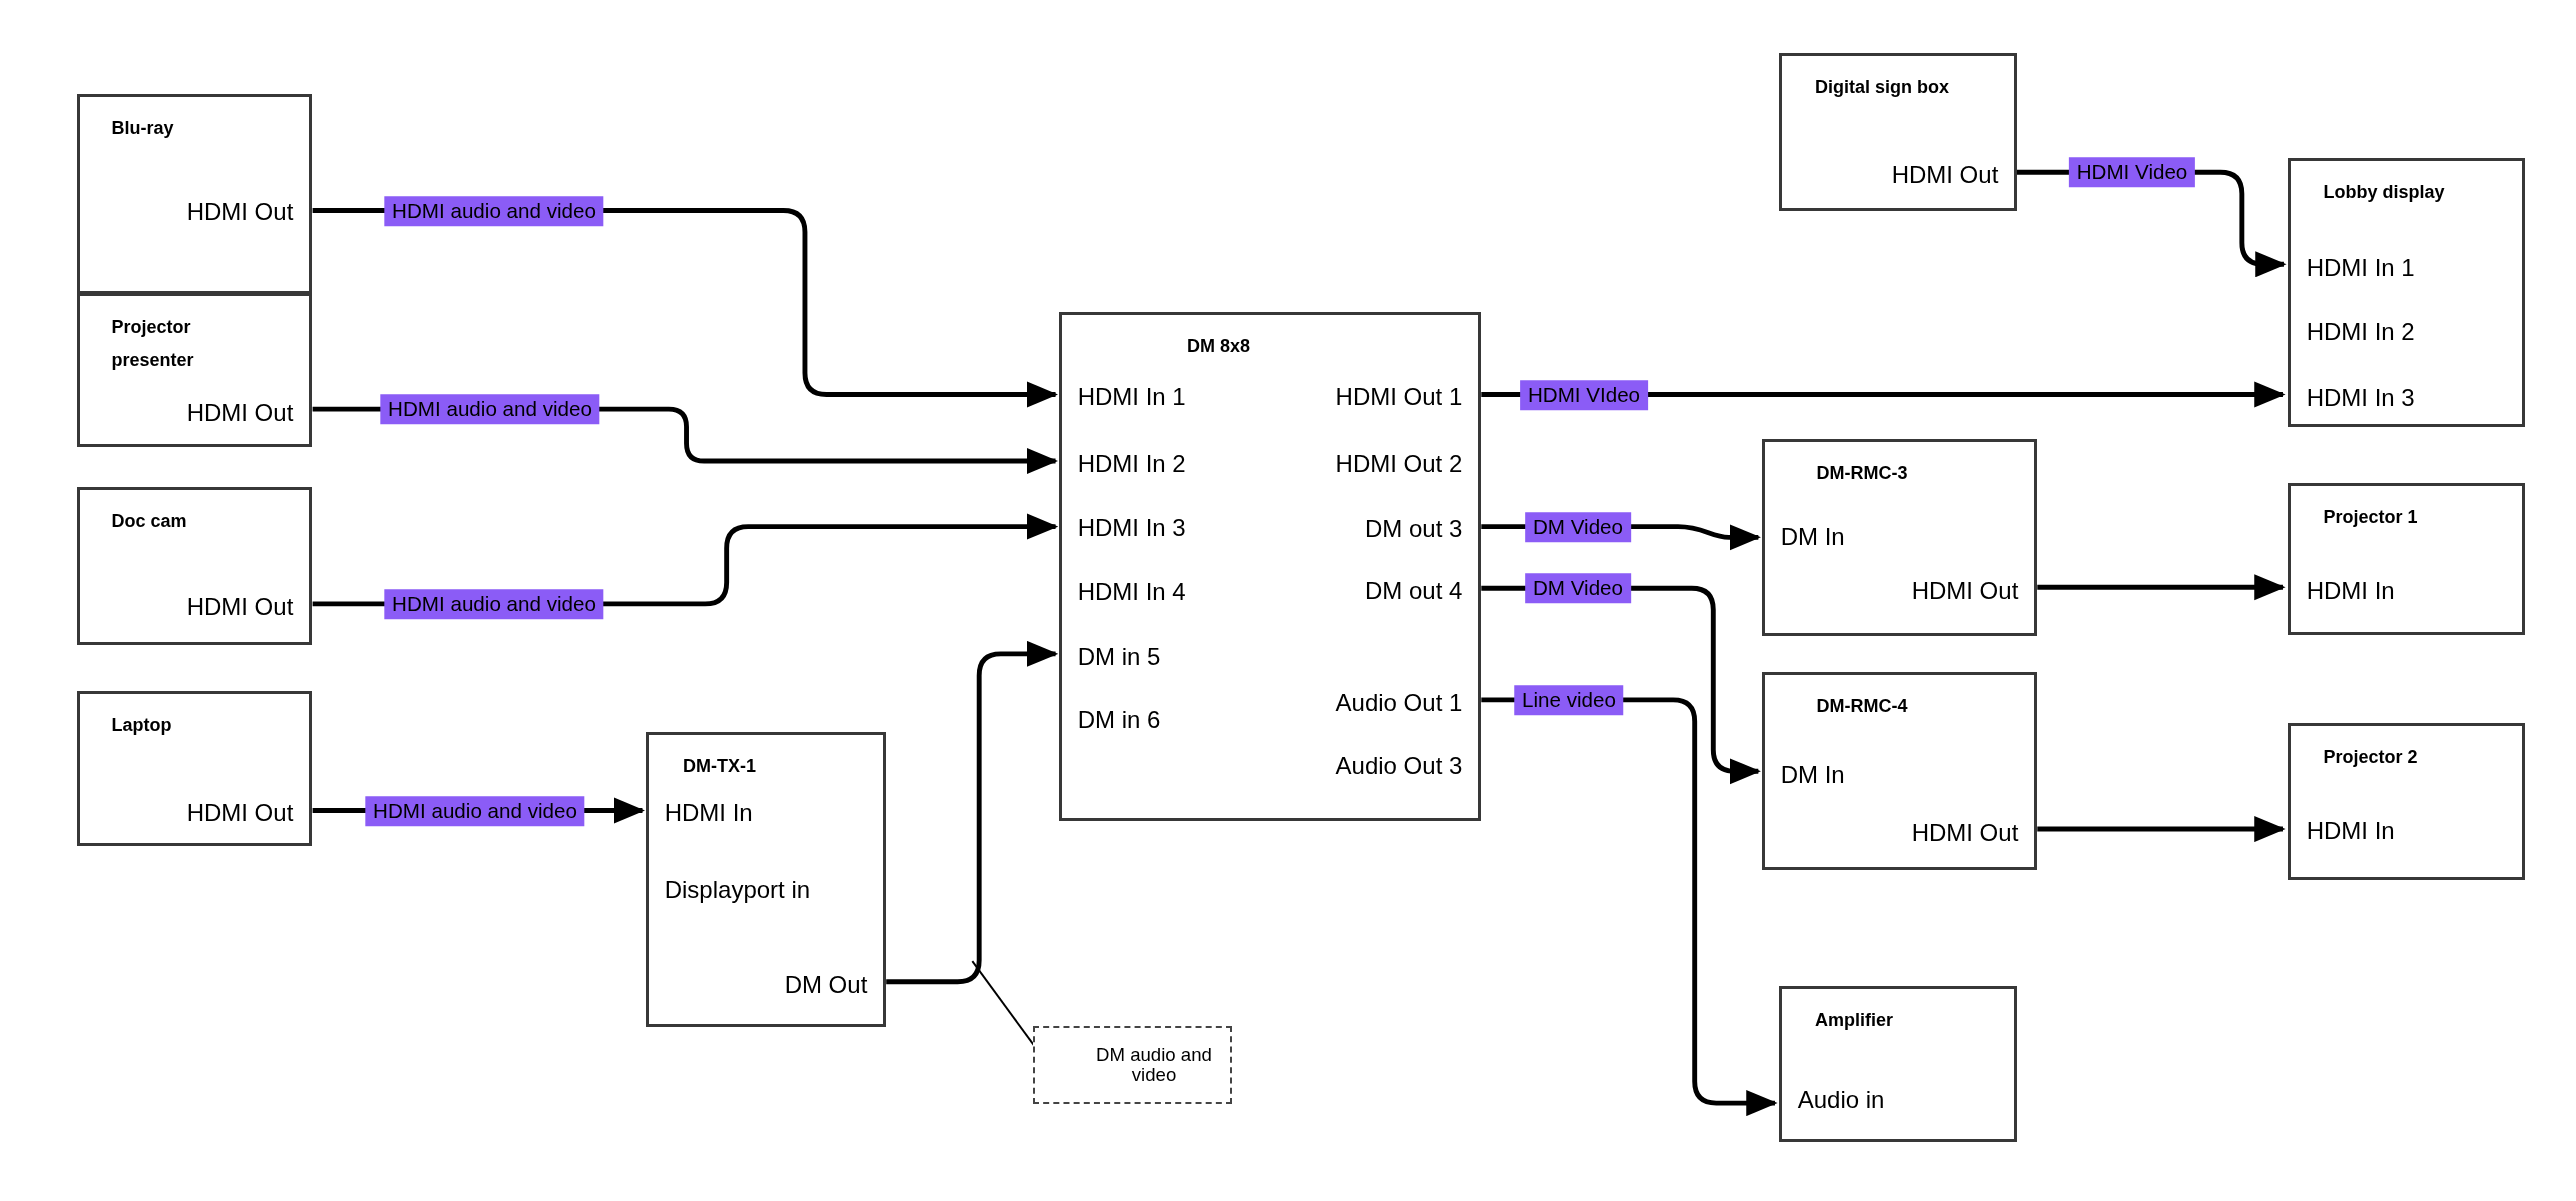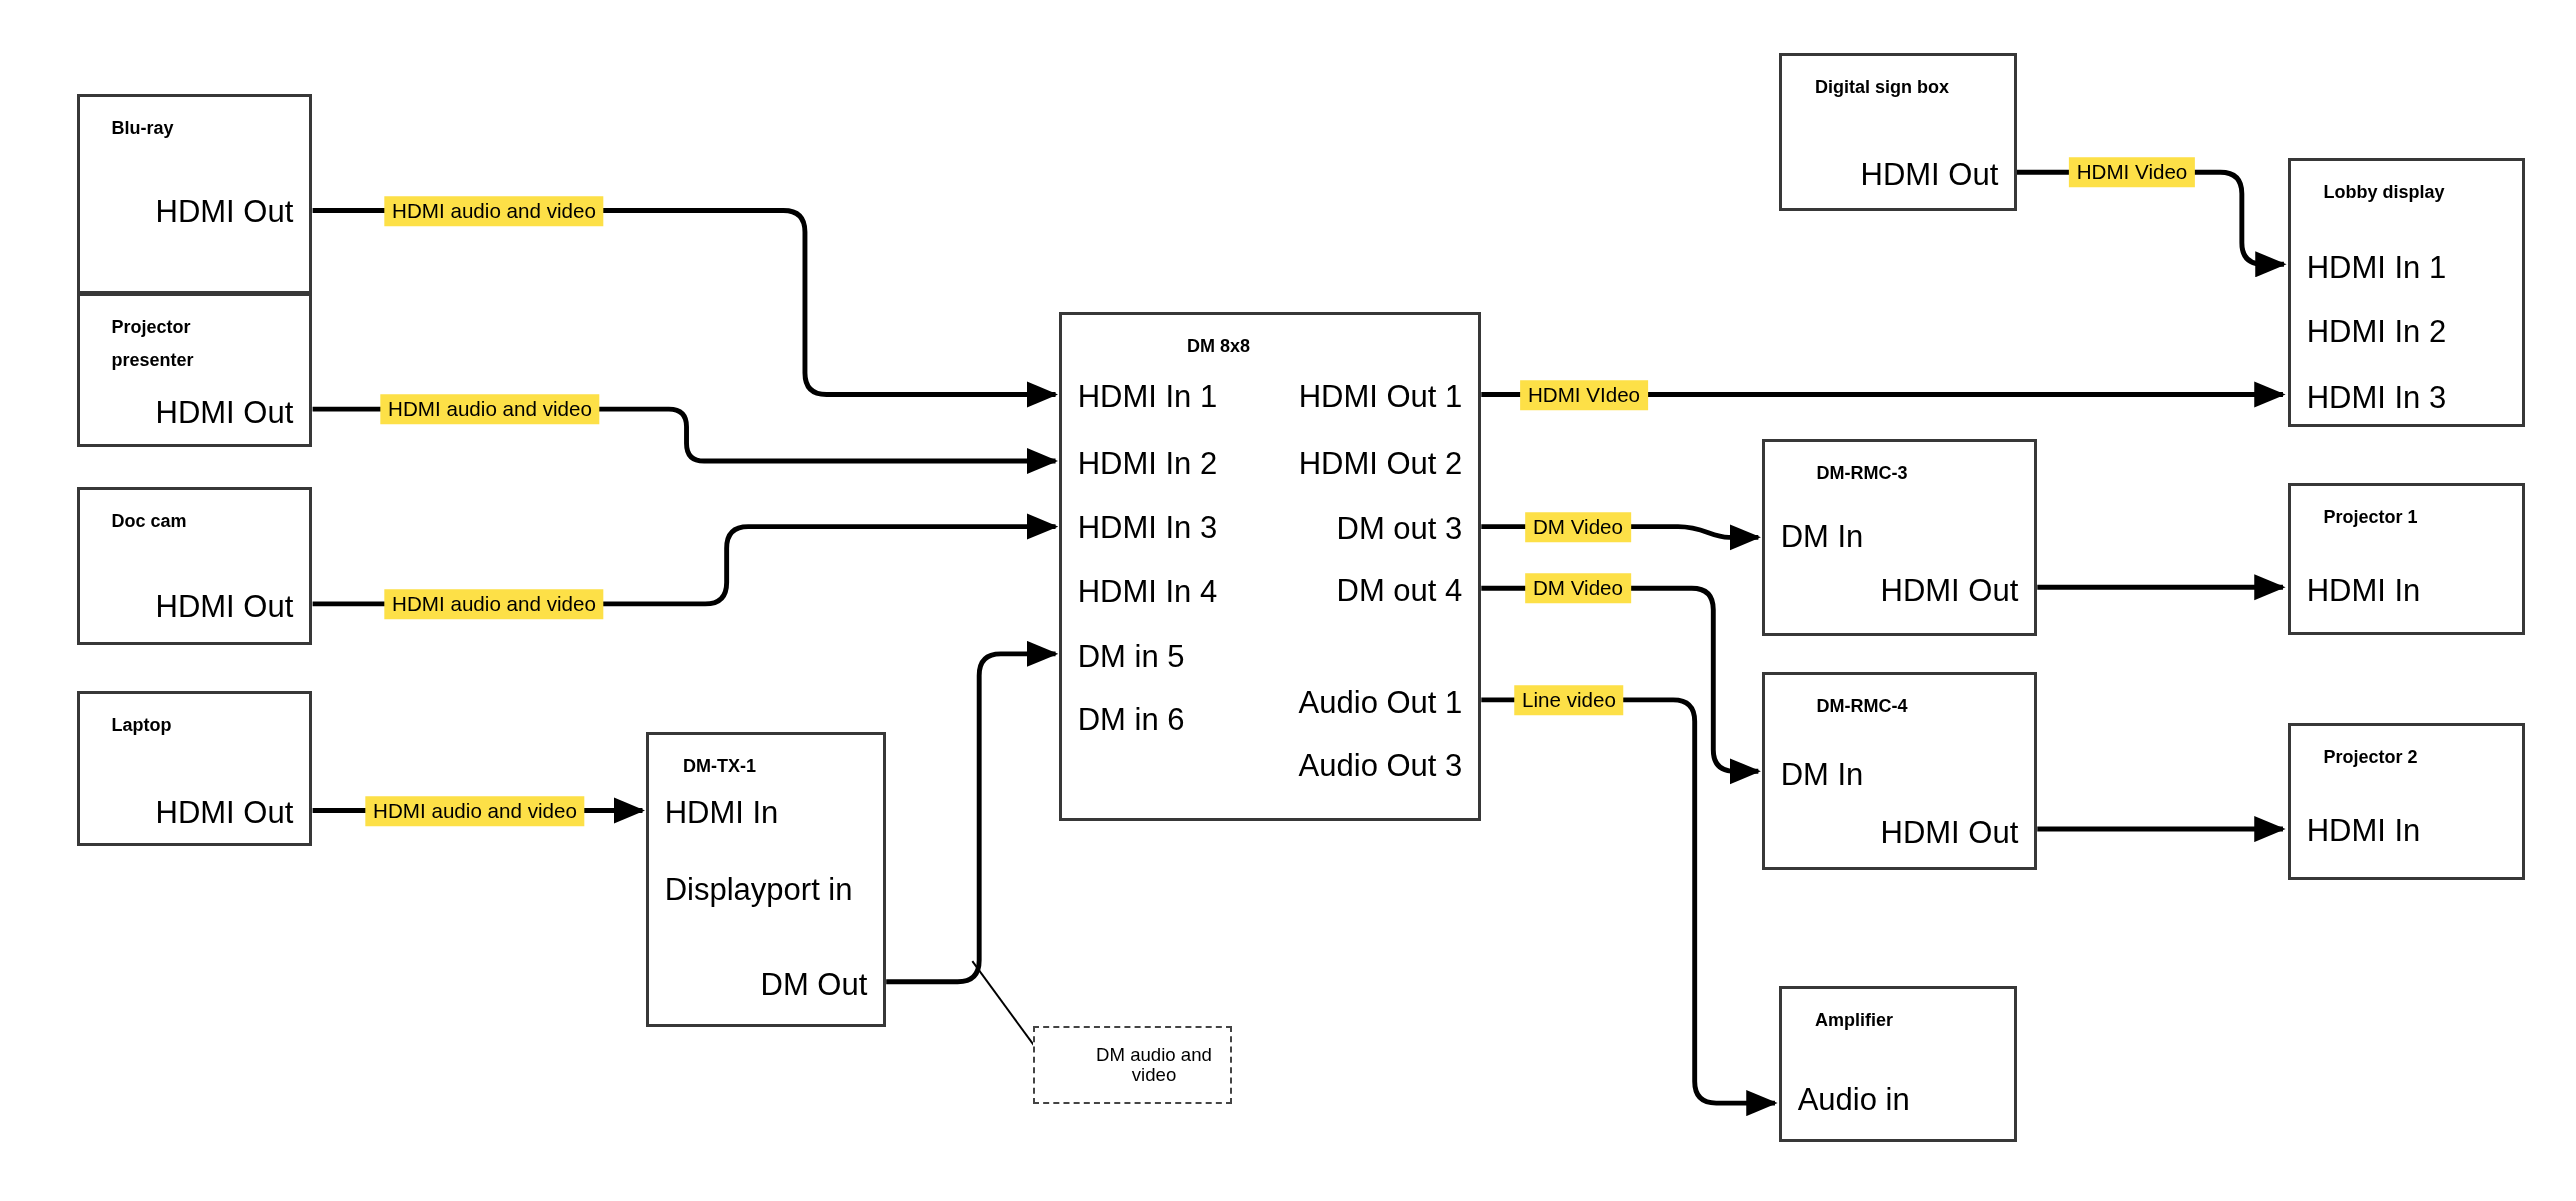--- a/index.html
+++ b/index.html
@@ -3,24 +3,24 @@
 <meta charset="utf-8">
 <style>
   html,body{margin:0;padding:0;background:#ffffff;}
   body{width:2576px;height:1201px;overflow:hidden;font-family:"Liberation Sans",sans-serif;color:#000;}
   .canvas{position:relative;width:2576px;height:1201px;background:#ffffff;}
   .wires{position:absolute;left:0;top:0;}
   .wire{stroke:#000000;stroke-width:5;fill:none;}
   .wire-thin{stroke:#000000;stroke-width:2;fill:none;}
   .box{position:absolute;border:3.9px solid #383838;background:#ffffff;box-sizing:border-box;}
   .title{font-weight:bold;font-size:18px;line-height:33px;text-align:left;max-width:166px;margin:14.7px auto 0;}
-  .port{position:absolute;font-size:31px;line-height:25.5px;transform:translateY(-50%);white-space:nowrap;}
+  .port{position:absolute;font-size:24px;line-height:25.5px;transform:translateY(-50%);white-space:nowrap;}
   .port.pl{left:15.7px;}
   .port.pr{right:15.7px;text-align:right;}
-  .wire-label{position:absolute;transform:translate(-50%,-50%);background:#fde047;font-size:20.6px;line-height:25.5px;padding:2px 7.8px;white-space:nowrap;}
+  .wire-label{position:absolute;transform:translate(-50%,-50%);background:#8b5cf6;font-size:20.6px;line-height:25.5px;padding:2px 7.8px;white-space:nowrap;}
   .callout{position:absolute;border:2px dashed #444444;background:#ffffff;box-sizing:border-box;display:flex;align-items:center;justify-content:flex-end;text-align:center;font-size:18.6px;line-height:20px;}
   .callout span{display:block;max-width:152px;}
 </style>
 </head>
 <body>
 
 <div class="canvas">
 
   <svg class="wires" width="2576" height="1201" viewBox="0 0 2631 1227">
     <defs>

